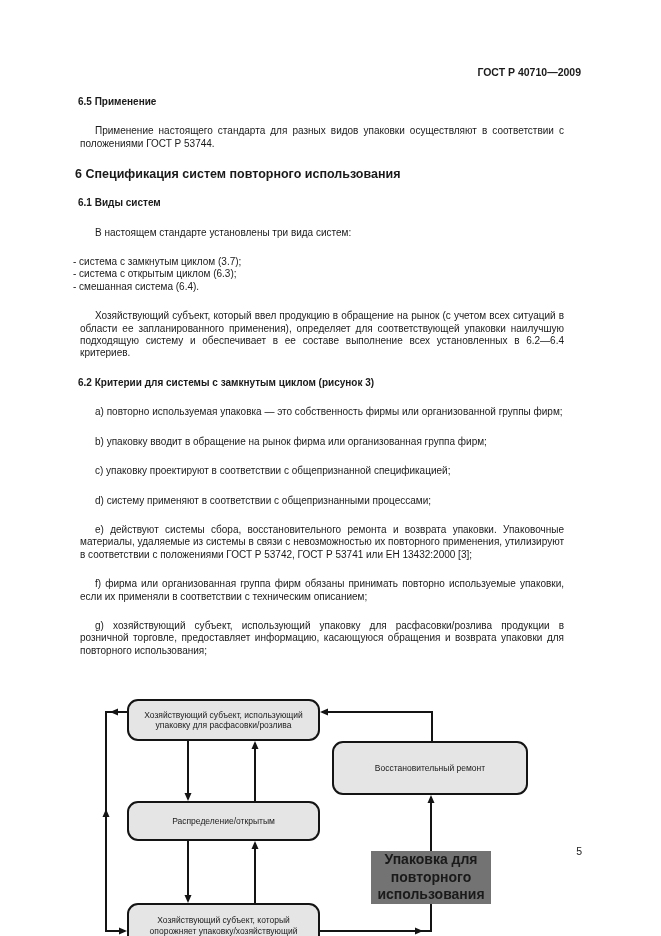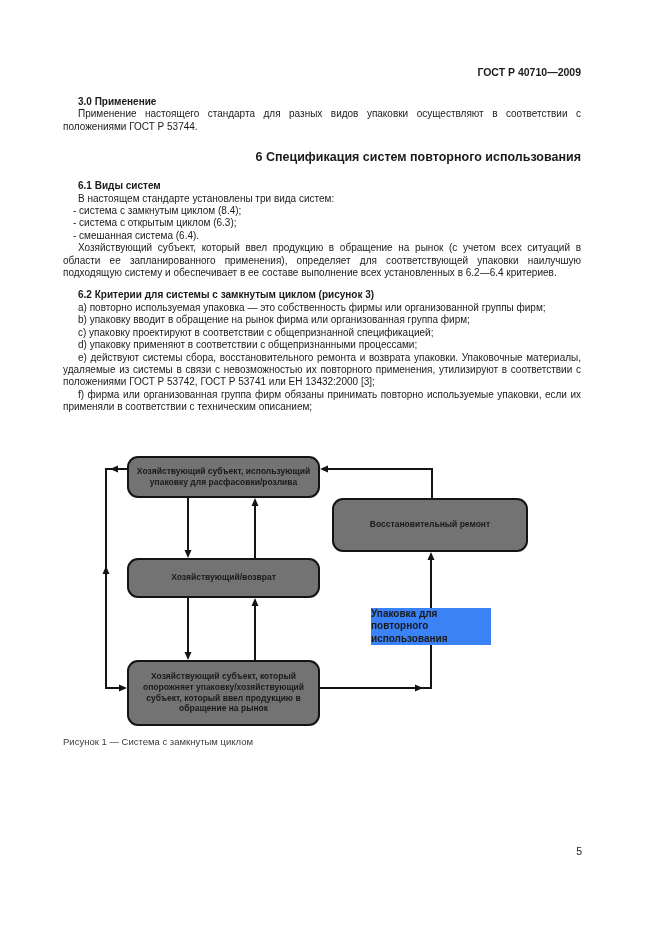--- a/index.html
+++ b/index.html
@@ -19,96 +19,98 @@
     font-size:10.5px;
     margin:0 0 18px 0;
   }
   .h3{
     font-size:10px;font-weight:bold;
     margin:10px 0 0 0;text-indent:15px;line-height:12.4px;
   }
   .body-p{
     font-size:10px;line-height:12.4px;
     text-align:justify;text-indent:15px;
-    margin:0;
+    margin:17px;
   }
   .list-line{
     font-size:10px;line-height:12.4px;
     margin:0;text-indent:10px;
   }
   .sec-title{
     font-size:12.5px;font-weight:bold;
-    margin:17px 0 16px 0;text-indent:12px;text-align:right;
+    margin:17px 0 16px 0;text-indent:12px;
   }
   
   .figure-wrap{margin-top:36px;}
   .diagram{
     position:relative;
     width:480px;height:270px;
     margin-left:22px;
   }
   .diagram svg{position:absolute;left:0;top:0;z-index:1;}
   .node{
     position:absolute;z-index:2;
     box-sizing:border-box;
     border:2.5px solid #141414;
     border-radius:11px;
-    background:#737373;
+    background:#e5e5e5;
     display:flex;align-items:center;justify-content:center;
     text-align:center;
-    font-size:8.5px;font-weight:bold;line-height:1.25;
+    font-size:8.5px;font-weight:normal;line-height:1.25;
     padding:2px 7px;
   }
   .node-filler{left:42px;top:6px;width:193px;height:42px;}
   .node-distribution{left:42px;top:108px;width:193px;height:40px;}
   .node-emptier{left:42px;top:210px;width:193px;height:66px;}
   .node-reconditioning{left:247px;top:48px;width:196px;height:54px;}
   .flow-label{
     position:absolute;z-index:3;
     left:286px;top:158px;width:120px;
-    background:#3b82f6;
-    font-size:10px;font-weight:bold;line-height:1.25;
+    background:#737373;
+    text-align:center;
+    font-size:14px;font-weight:bold;line-height:1.25;
   }
   .fig-caption{
     margin:16px 0 0 0;
     text-align:left;
     font-size:9.5px;
     color:#3a3a3a;
   }
   .page-number{
     position:absolute;right:79px;top:845px;
     font-size:10.5px;
   }
 </style>
 </head>
 <body>
 
 <div class="page">
 
   <p class="doc-header">ГОСТ Р 40710—2009</p>
 
-  <p class="h3">3.0 Применение</p>
+  <p class="h3">6.5 Применение</p>
   <p class="body-p">Применение настоящего стандарта для разных видов упаковки осуществляют в соответствии с положениями ГОСТ Р 53744.</p>
 
   <h2 class="sec-title">6 Спецификация систем повторного использования</h2>
 
   <p class="h3" style="margin-top:0;">6.1 Виды систем</p>
   <p class="body-p">В настоящем стандарте установлены три вида систем:</p>
-  <p class="list-line">- система с замкнутым циклом (8.4);</p>
+  <p class="list-line">- система с замкнутым циклом (3.7);</p>
   <p class="list-line">- система с открытым циклом (6.3);</p>
   <p class="list-line">- смешанная система (6.4).</p>
   <p class="body-p">Хозяйствующий субъект, который ввел продукцию в обращение на рынок (с учетом всех ситуаций в области ее запланированного применения), определяет для соответствующей упаковки наилучшую подходящую систему и обеспечивает в ее составе выполнение всех установленных в 6.2—6.4 критериев.</p>
 
   <p class="h3">6.2 Критерии для системы с замкнутым циклом (рисунок 3)</p>
   <p class="body-p">a) повторно используемая упаковка — это собственность фирмы или организованной группы фирм;</p>
   <p class="body-p">b) упаковку вводит в обращение на рынок фирма или организованная группа фирм;</p>
   <p class="body-p">c) упаковку проектируют в соответствии с общепризнанной спецификацией;</p>
-  <p class="body-p">d) упаковку применяют в соответствии с общепризнанными процессами;</p>
+  <p class="body-p">d) систему применяют в соответствии с общепризнанными процессами;</p>
   <p class="body-p">e) действуют системы сбора, восстановительного ремонта и возврата упаковки. Упаковочные материалы, удаляемые из системы в связи с невозможностью их повторного применения, утилизируют в соответствии с положениями ГОСТ Р 53742, ГОСТ Р 53741 или ЕН 13432:2000 [3];</p>
   <p class="body-p">f) фирма или организованная группа фирм обязаны принимать повторно используемые упаковки, если их применяли в соответствии с техническим описанием;</p>
+  <p class="body-p">g) хозяйствующий субъект, использующий упаковку для расфасовки/розлива продукции в розничной торговле, предоставляет информацию, касающуюся обращения и возврата упаковки для повторного использования;</p>
 
   <div class="figure-wrap">
     <div class="diagram">
 
       <svg width="480" height="270" viewBox="0 0 480 270">
         <g stroke="#141414" stroke-width="2" fill="none">
 
           <line x1="103" y1="48" x2="103" y2="106"></line>
 
           <line x1="170" y1="108" x2="170" y2="50"></line>
@@ -141,21 +143,21 @@
 
           <polygon points="338,238 330,234.5 330,241.5"></polygon>
 
           <polygon points="346,102 342.5,110 349.5,110"></polygon>
 
           <polygon points="235,19 243,15.5 243,22.5"></polygon>
         </g>
       </svg>
 
       <div class="node node-filler">Хозяйствующий субъект, использующий упаковку для расфасовки/розлива</div>
-      <div class="node node-distribution">Хозяйствующий/возврат</div>
+      <div class="node node-distribution">Распределение/открытым</div>
       <div class="node node-emptier">Хозяйствующий субъект, который опорожняет упаковку/хозяйствующий субъект, который ввел продукцию в обращение на рынок</div>
       <div class="node node-reconditioning">Восстановительный ремонт</div>
 
       <div class="flow-label">Упаковка для повторного использования</div>
     </div>
 
     <p class="fig-caption">Рисунок 1 — Система с замкнутым циклом</p>
   </div>
 
   <div class="page-number">5</div>

